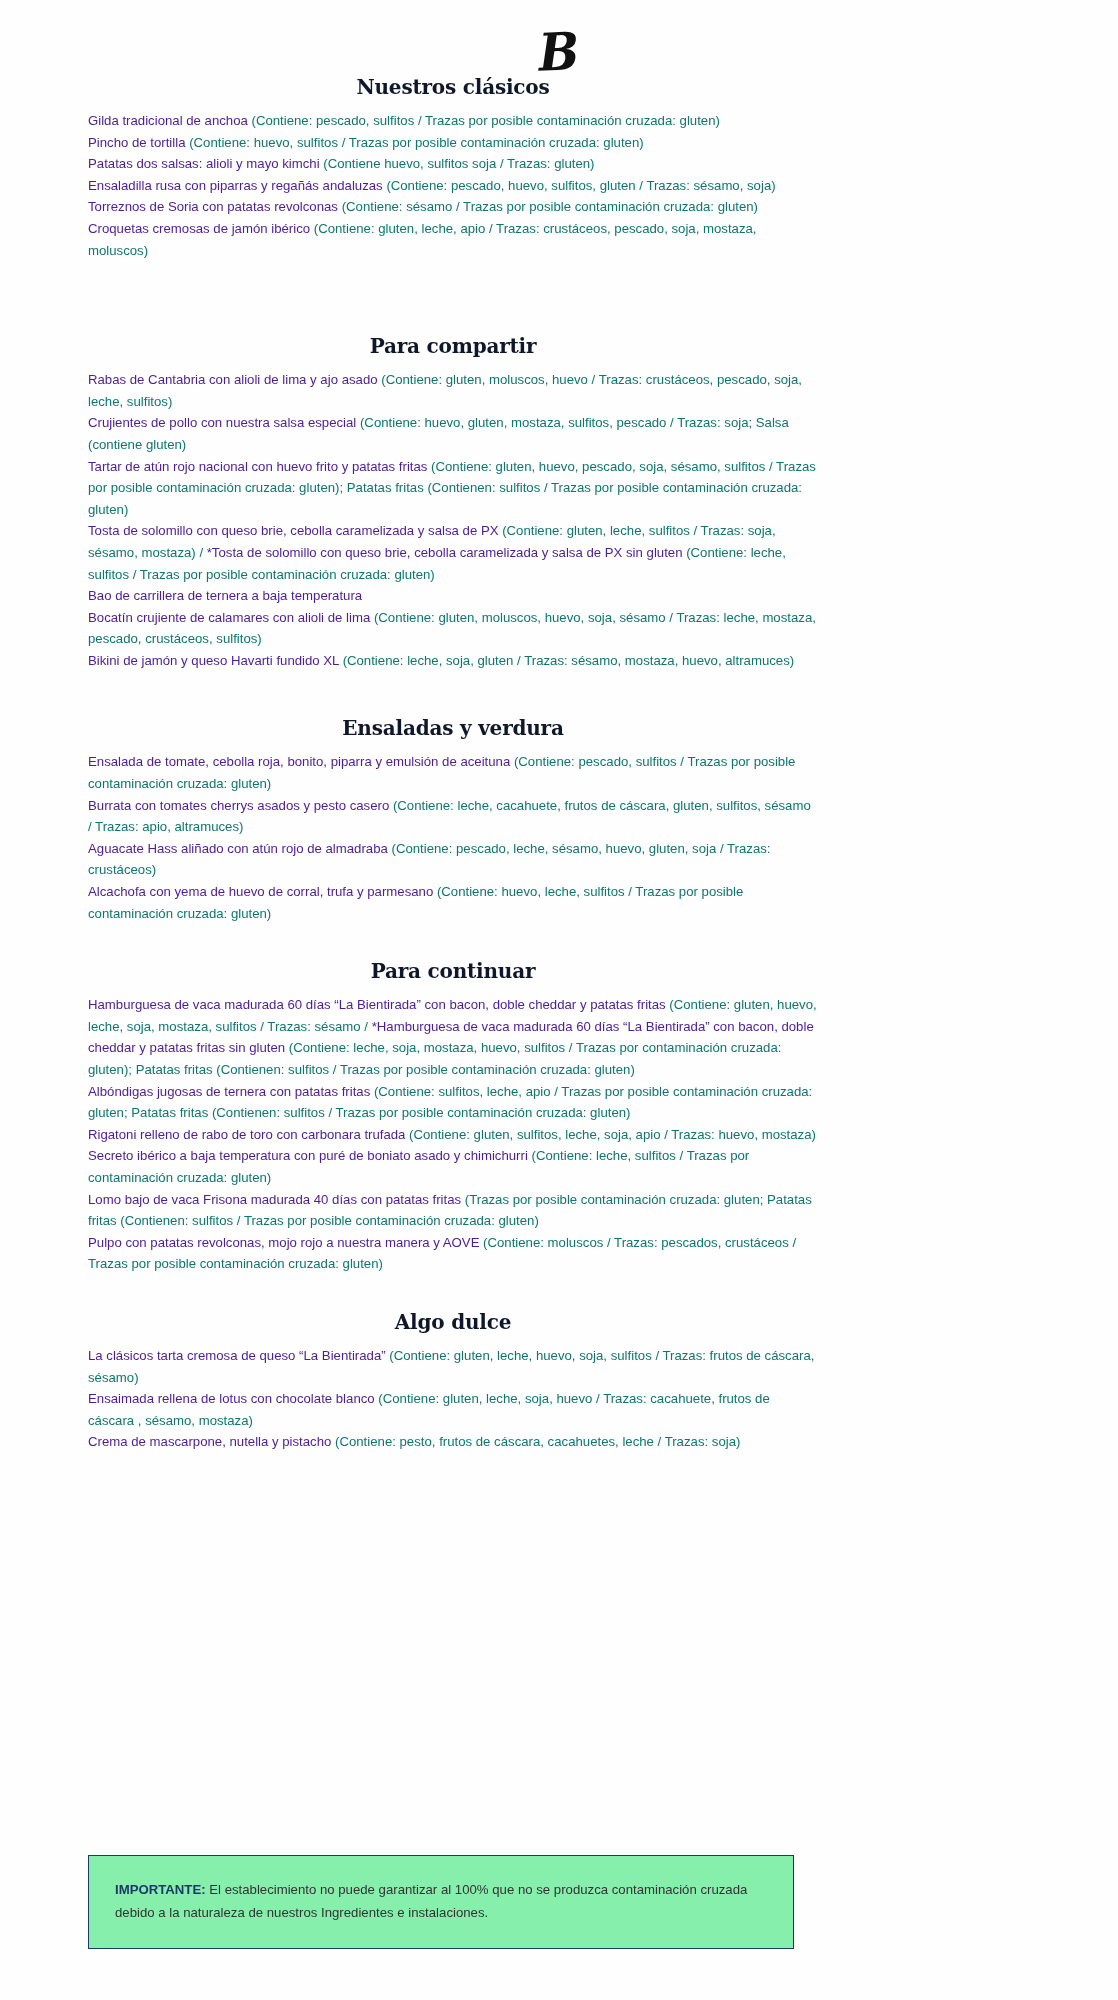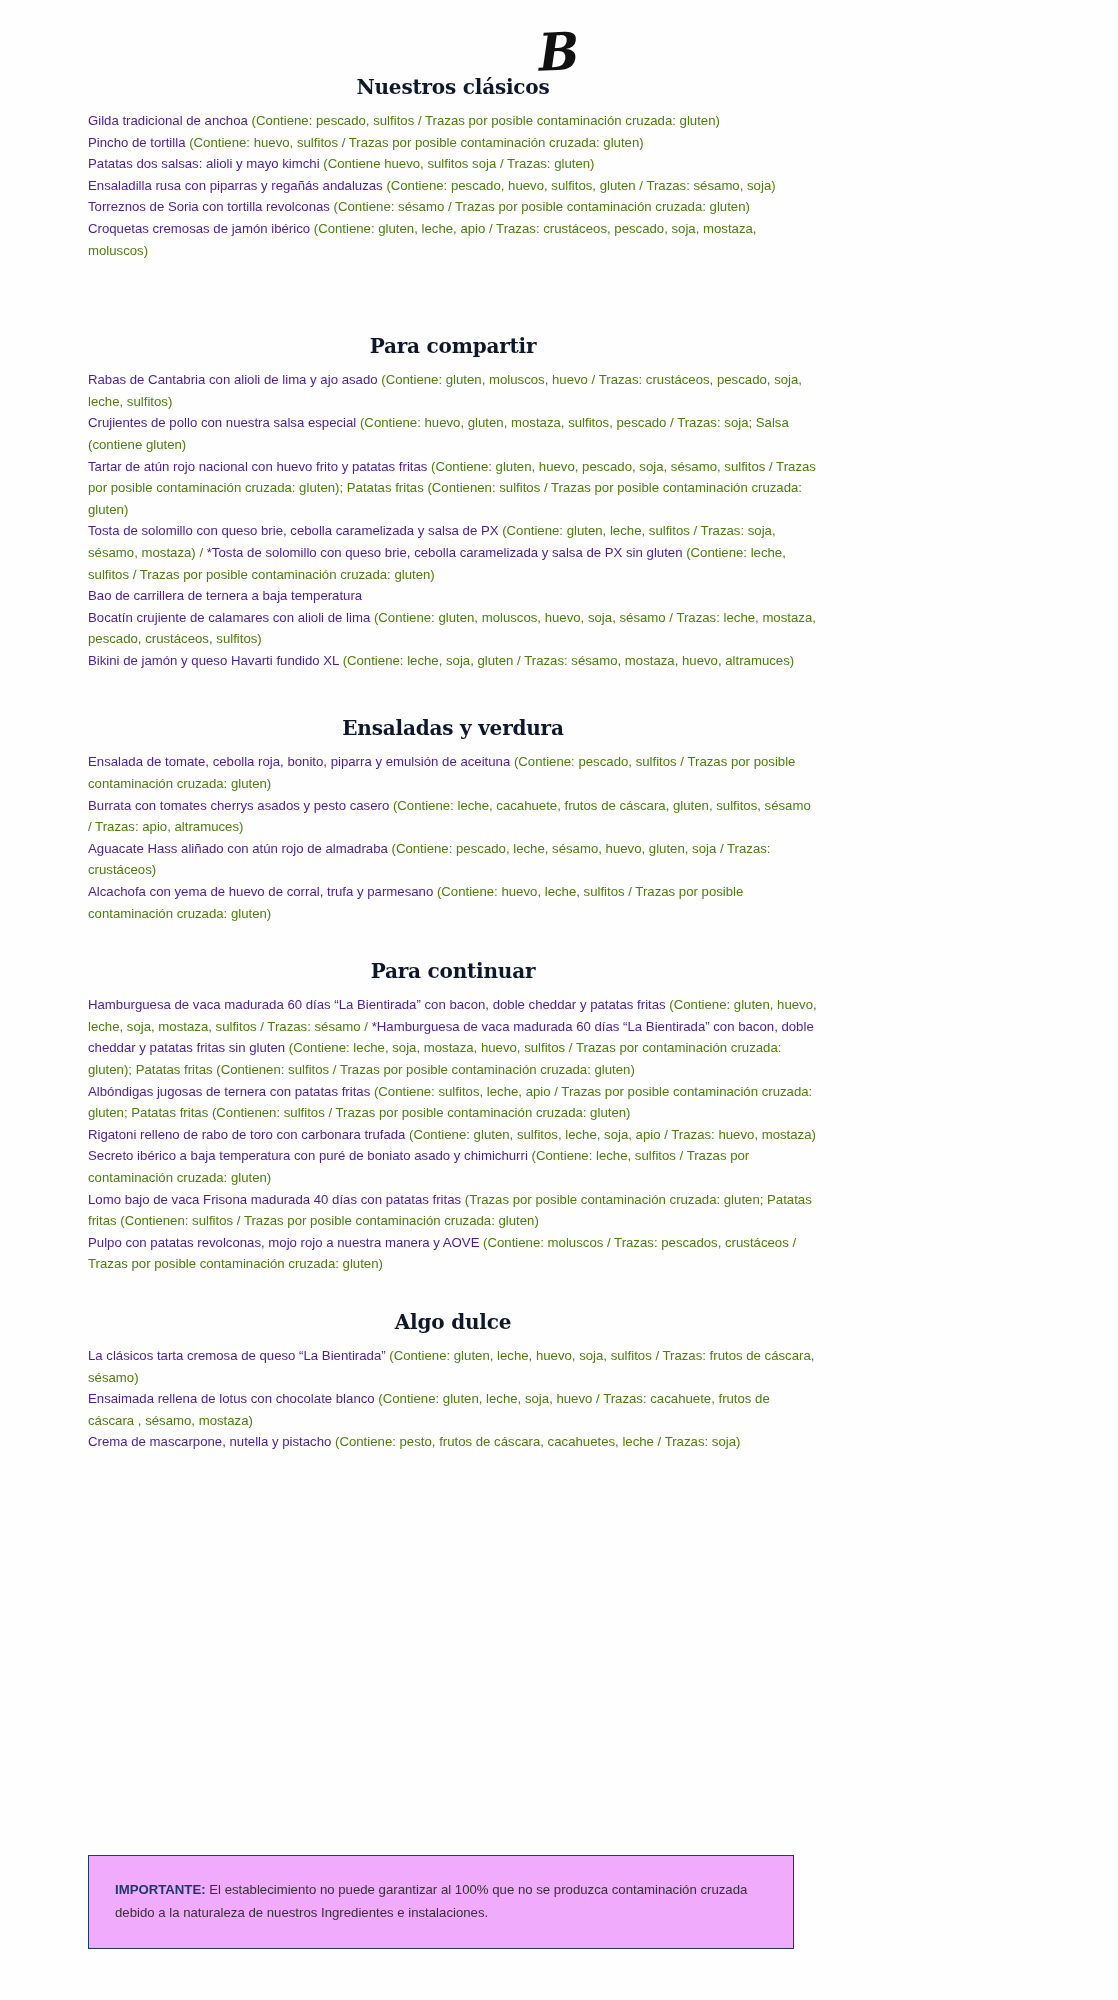--- a/index.html
+++ b/index.html
@@ -72,37 +72,37 @@
   }
   .item {
     font-size: 13.2px;
     line-height: 21.6px;
     color: #333333;
     margin: 0;
     padding: 0;
     text-indent: 0;
   }
   .nm { color: #4c1d95; }
-  .al { color: #4d7c0f; }
+  .al { color: #0f766e; }
 
   
   .gap-lg { height: 72px; }
   .gap-md { height: 44px; }
   .gap-sm { height: 34px; }
 
   
   .footer-note {
     position: absolute;
     left: 88px;
     top: 1855px;
     width: 706px;
     border: 1px solid #1b3a68;
     box-sizing: border-box;
     padding: 22px 26px 24px 26px;
-    background: #f0abfc;
+    background: #86efac;
   }
   .footer-note p {
     margin: 0;
     font-size: 13.2px;
     line-height: 23px;
     color: #333333;
   }
   .footer-note .imp {
     font-weight: 700;
     color: #1b3a68;
@@ -119,21 +119,21 @@
 
   <div class="content">
     <div id="sections-root">
         <div class="section">
           <div class="section-heading">Nuestros clásicos</div>
           <div class="items">
             <div class="item"><span class="nm">Gilda tradicional de anchoa </span><span class="al">(Contiene: pescado, sulfitos / Trazas por posible contaminación cruzada: gluten)</span></div>
             <div class="item"><span class="nm">Pincho de tortilla </span><span class="al">(Contiene: huevo, sulfitos / Trazas por posible contaminación cruzada: gluten)</span></div>
             <div class="item"><span class="nm">Patatas dos salsas: alioli y mayo kimchi </span><span class="al">(Contiene huevo, sulfitos soja / Trazas: gluten)</span></div>
             <div class="item"><span class="nm">Ensaladilla rusa con piparras y regañás andaluzas </span><span class="al">(Contiene: pescado, huevo, sulfitos, gluten / Trazas: sésamo, soja)</span></div>
-            <div class="item"><span class="nm">Torreznos de Soria con tortilla revolconas </span><span class="al">(Contiene: sésamo / Trazas por posible contaminación cruzada: gluten)</span></div>
+            <div class="item"><span class="nm">Torreznos de Soria con patatas revolconas </span><span class="al">(Contiene: sésamo / Trazas por posible contaminación cruzada: gluten)</span></div>
             <div class="item"><span class="nm">Croquetas cremosas de jamón ibérico </span><span class="al">(Contiene: gluten, leche, apio / Trazas: crustáceos, pescado, soja, mostaza, moluscos)</span></div>
           </div>
         </div>
         <div class="gap-lg"></div>
         <div class="section">
           <div class="section-heading">Para compartir</div>
           <div class="items">
             <div class="item"><span class="nm">Rabas de Cantabria con alioli de lima y ajo asado </span><span class="al">(Contiene: gluten, moluscos, huevo / Trazas: crustáceos, pescado, soja, leche, sulfitos)</span></div>
             <div class="item"><span class="nm">Crujientes de pollo con nuestra salsa especial </span><span class="al">(Contiene: huevo, gluten, mostaza, sulfitos, pescado / Trazas: soja; Salsa (contiene gluten)</span></div>
             <div class="item"><span class="nm">Tartar de atún rojo nacional con huevo frito y patatas fritas </span><span class="al">(Contiene: gluten, huevo, pescado, soja, sésamo, sulfitos / Trazas por posible contaminación cruzada: gluten); Patatas fritas (Contienen: sulfitos / Trazas por posible contaminación cruzada: gluten)</span></div>

